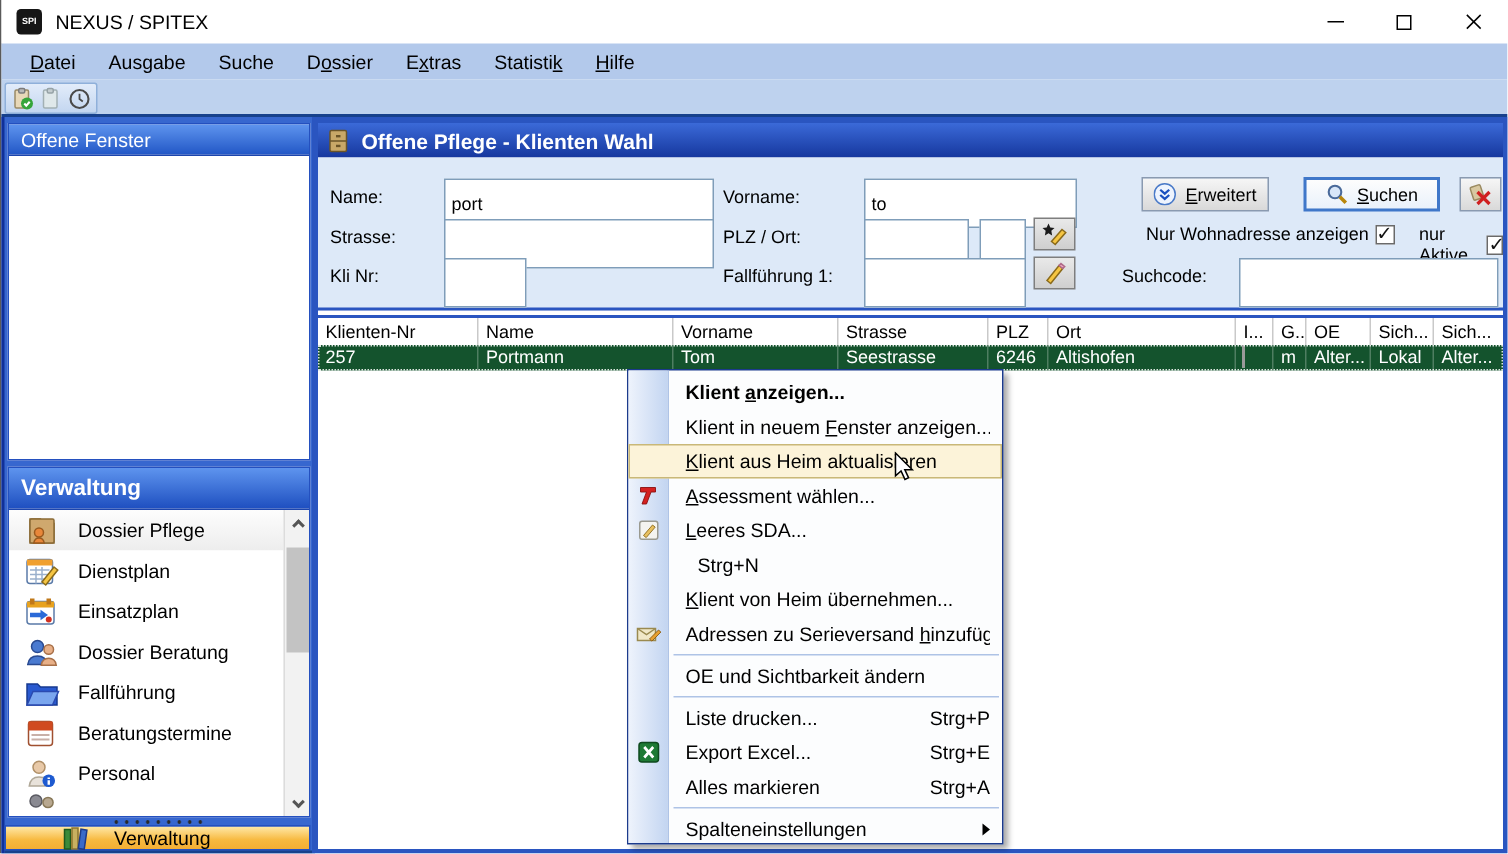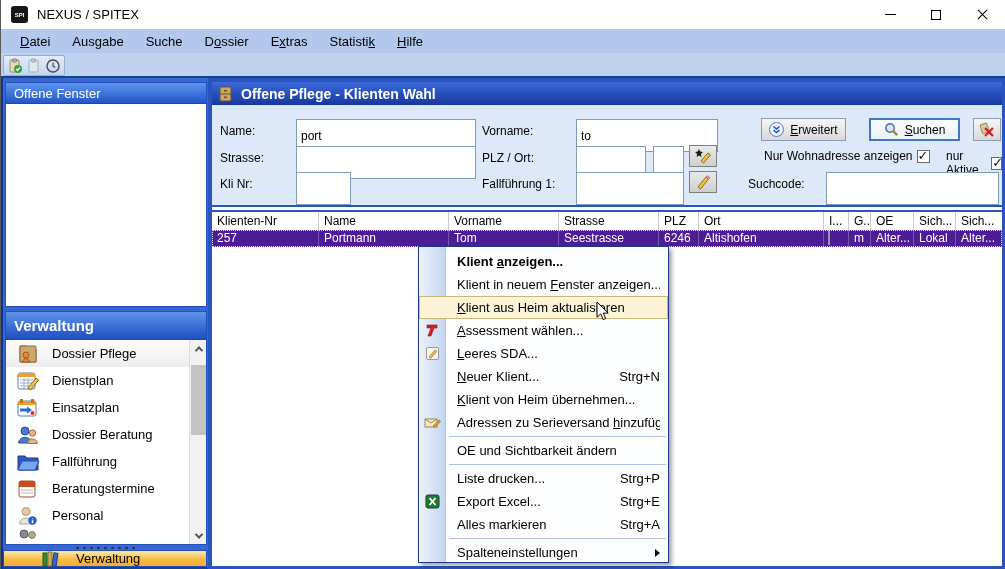--- a/index.html
+++ b/index.html
@@ -67,21 +67,21 @@
   .btn { position:absolute; height:23px; display:flex; align-items:center; justify-content:center; gap:6px; font-size:12px; border:1px solid #8a9ab0; background:linear-gradient(#f6f6f6,#d9d9d9); }
   .btn.default { border:2px solid #3f77c9; background:linear-gradient(#fdfdfd,#e9f1fb); }
   .sqbtn { position:absolute; width:28px; height:22px; border:1px solid #7e7e7e; background:linear-gradient(#e9e9e9,#cfcfcf); display:flex; align-items:center; justify-content:center; }
   .cbrow { position:absolute; display:flex; align-items:center; gap:4px; font-size:12px; }
   .cb { width:13px; height:13px; background:#fff; border:1px solid #6a6a6a; position:relative; }
   .cb.checked::after { content:"✓"; position:absolute; left:0px; top:-3px; font-size:13px; color:#111; }
 
   
   .tablehead { position:absolute; left:0; top:128px; width:790px; height:20px; border-top:2px solid #2a55c0; background:#fff; display:flex; }
   .th { border-right:1px solid #c9c9c9; padding:2px 15px 0 5px; font-size:12px; overflow:hidden; white-space:nowrap; }
-  .trow { position:absolute; left:0; top:148px; width:790px; height:17px; background:#4c1d95; color:#fff; display:flex; outline:1px dotted rgba(255,255,255,.85); outline-offset:-1px; }
+  .trow { position:absolute; left:0; top:148px; width:790px; height:17px; background:#14532d; color:#fff; display:flex; outline:1px dotted rgba(255,255,255,.85); outline-offset:-1px; }
   .td { padding:1px 0 0 5px; font-size:12px; overflow:hidden; white-space:nowrap; border-right:1px solid rgba(255,255,255,.25); }
   .c0{width:107px;} .c1{width:130px;} .c2{width:110px;} .c3{width:100px;} .c4{width:40px;} .c5{width:125px;}
   .c6{width:25px;} .c7{width:22px;} .c8{width:43px;} .c9{width:42px;} .c10{width:46px; border-right:none;}
   .rowcb { width:11px; height:11px; background:#fff; border:1px solid #9a9a9a; margin:2px 0 0 4px; }
 
   
   .ctxmenu { position:absolute; left:417px; top:246px; width:251px; height:317px; background:#fcfdfe; border:1px solid #1b3a8c; box-shadow:3px 3px 4px rgba(0,0,0,.35); z-index:50; padding-top:3px; }
   .gutter { position:absolute; left:0; top:0; bottom:0; width:27px; background:linear-gradient(to right,#eef3fc,#c3d5f1); border-right:1px solid #aec3e6; }
   .mi { position:relative; height:23px; display:flex; align-items:center; padding-left:38px; padding-right:8px; font-size:13px; }
   .mi .milabel { flex:1 1 auto; overflow:hidden; white-space:nowrap; }
@@ -429,21 +429,20 @@
     <div class="mi">
       <span class="miicon">
         <svg class="ic" width="15" height="15" viewBox="0 0 15 15">
             <rect x="1.5" y="1.5" width="12" height="12" rx="1.5" fill="#f4f4f0" stroke="#9a9a90"></rect>
             <path d="M4 11l6-7 1.8 1.4-6 7z" fill="#e8c060" stroke="#8a6a1a" stroke-width="0.6"></path>
           </svg>
       </span>
       <span class="milabel"><span class="pre"></span><span class="mn">L</span><span class="post">eeres SDA...</span></span>
     </div>
     <div class="mi">
-      <span class="milabel"><span class="pre"></span><span class="mn">N</span><span class="post">euer Klient...</span></span>
       <span class="shortcut">Strg+N</span>
     </div>
     <div class="mi">
       <span class="milabel"><span class="pre"></span><span class="mn">K</span><span class="post">lient von Heim übernehmen...</span></span>
     </div>
     <div class="mi">
       <span class="miicon">
         <svg class="ic" width="17" height="14" viewBox="0 0 17 14">
             <rect x="1" y="3" width="12" height="8" fill="#f0e8c8" stroke="#9a8a50"></rect>
             <path d="M1 3l6 4 6-4" fill="none" stroke="#9a8a50"></path>

